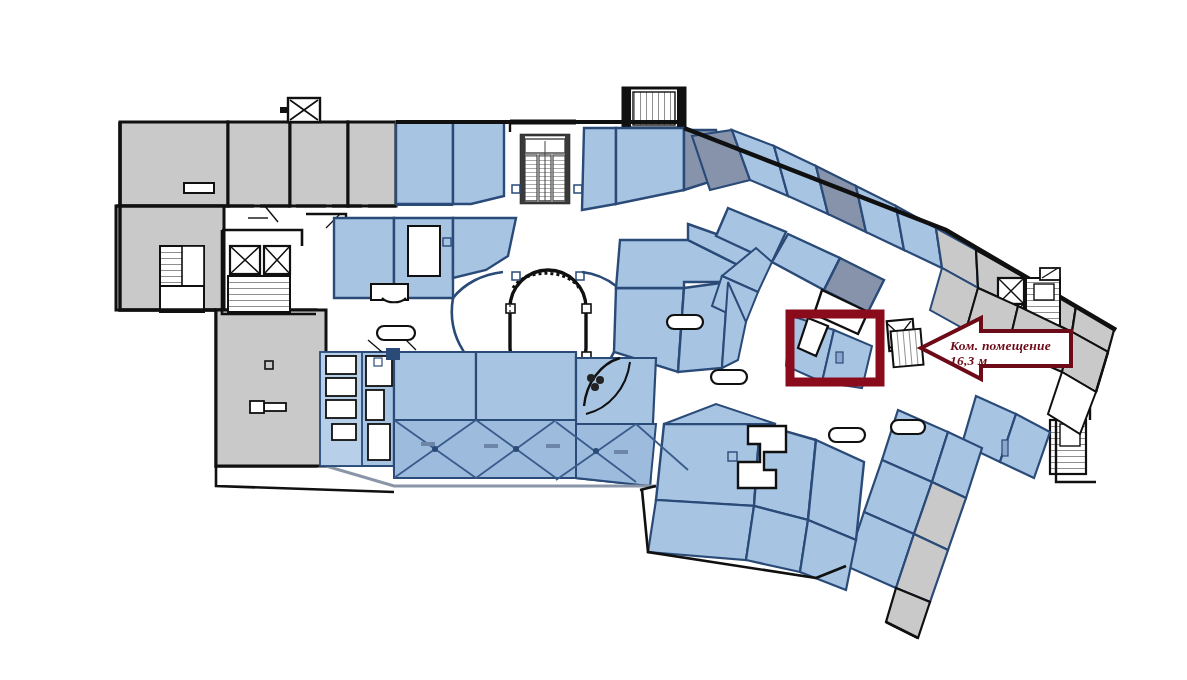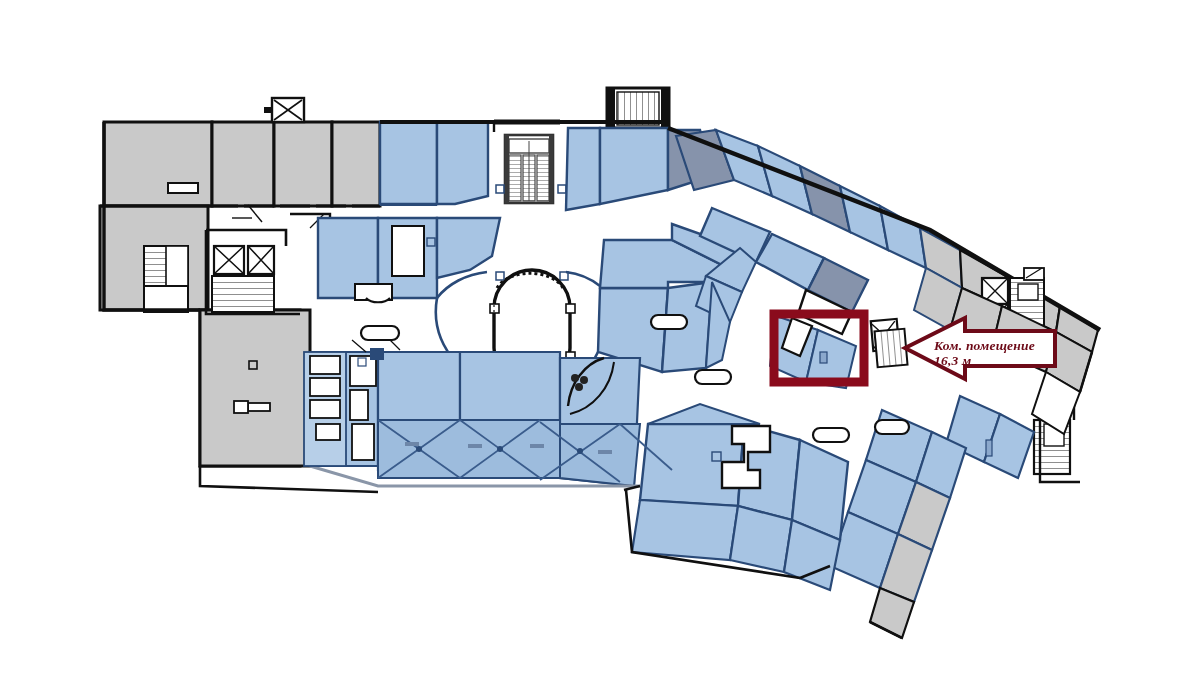--- a/index.html
+++ b/index.html
@@ -1,18 +1,18 @@
 <!DOCTYPE html>
 <html><head>
 <meta charset="utf-8">
 <style>
   html,body{margin:0;padding:0;background:#ffffff;}
   body{width:1187px;height:680px;overflow:hidden;
        font-family:"Liberation Sans",sans-serif;}
-  #stage{position:relative;width:970px;height:680px;background:#c4b5fd;}
+  #stage{position:relative;width:970px;height:680px;background:#c4b5fd;margin-left:16px;}
   #plan{position:absolute;left:0;top:0;width:1187px;height:680px;}
   .callout-text{
     font-family:"Liberation Serif",serif;
     font-weight:bold;font-style:italic;
     font-size:13.5px;fill:#6d0a18;
     letter-spacing:0.2px;
   }
 </style>
 </head>
 <body>

